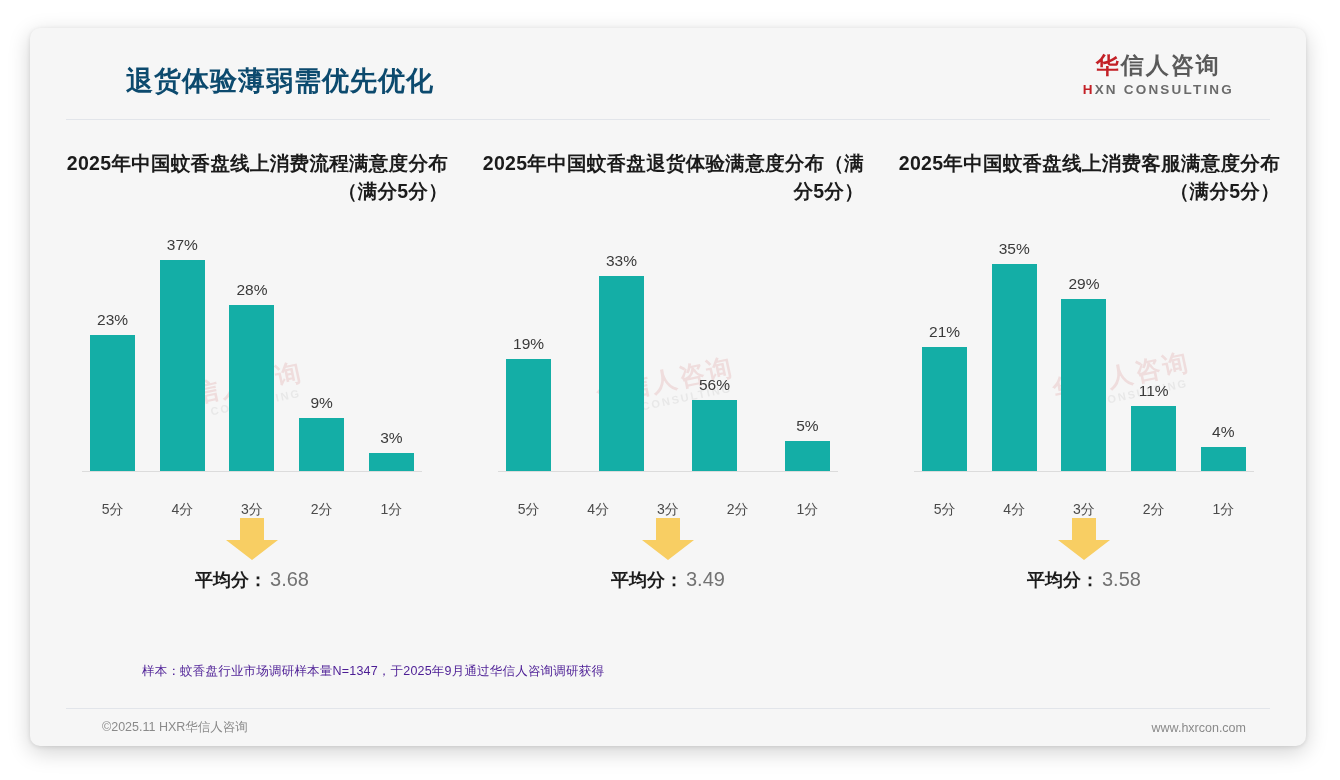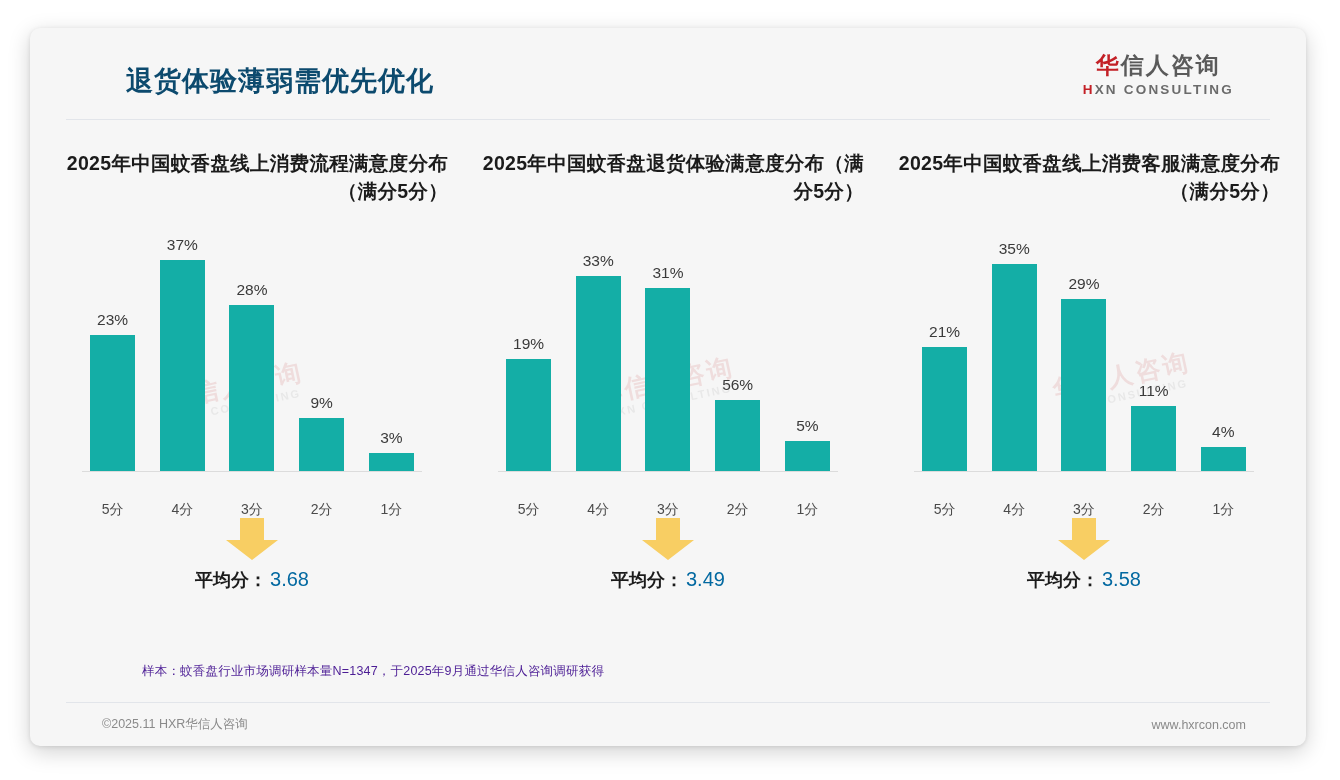--- a/index.html
+++ b/index.html
@@ -142,21 +142,21 @@
     position: absolute;
     left: 50%;
     transform: translateX(-50%);
     top: 50px;
     font-size: 18px;
     font-weight: bold;
     color: #1b1b1b;
     white-space: nowrap;
   }
   .avg-line .score {
-    color: #0369a1;
+    color: #737373;
     font-weight: normal;
     font-size: 20px;
     margin-left: 3px;
   }
 
   
   .wm {
     position: absolute;
     pointer-events: none;
     transform: rotate(-12deg);
@@ -177,21 +177,21 @@
   .footnote {
     position: absolute;
     left: 112px; bottom: 66px;
     font-size: 12.5px;
     color: #4c1d95;
     letter-spacing: 0.2px;
   }
   .footer-bar {
     position: absolute;
     left: 36px; right: 36px; bottom: 0;
-    height: 44px;
+    height: 38px;
     border-top: 1px solid #e2e5ea;
     display: flex;
     align-items: center;
     justify-content: space-between;
     font-size: 12.5px;
     color: #8a8a8a;
     margin-top: 8px;
   }
   .footer-left { padding-left: 36px; }
   .footer-right { padding-right: 24px; }
@@ -266,24 +266,20 @@
         <div class="bars">
           <div class="bar-col">
             <div class="bar-label">19%</div>
             <div class="bar" style="height:112px"></div>
           </div>
           <div class="bar-col">
             <div class="bar-label">33%</div>
             <div class="bar" style="height:195px"></div>
           </div>
           <div class="bar-col">
-            <div class="bar-label">31%</div>
-            <div class="bar" style="height:183px"></div>
-          </div>
-          <div class="bar-col">
             <div class="bar-label">56%</div>
             <div class="bar" style="height:71px"></div>
           </div>
           <div class="bar-col">
             <div class="bar-label">5%</div>
             <div class="bar" style="height:30px"></div>
           </div>
         </div>
         <div class="x-axis">
           <div class="x-tick">5分</div>

